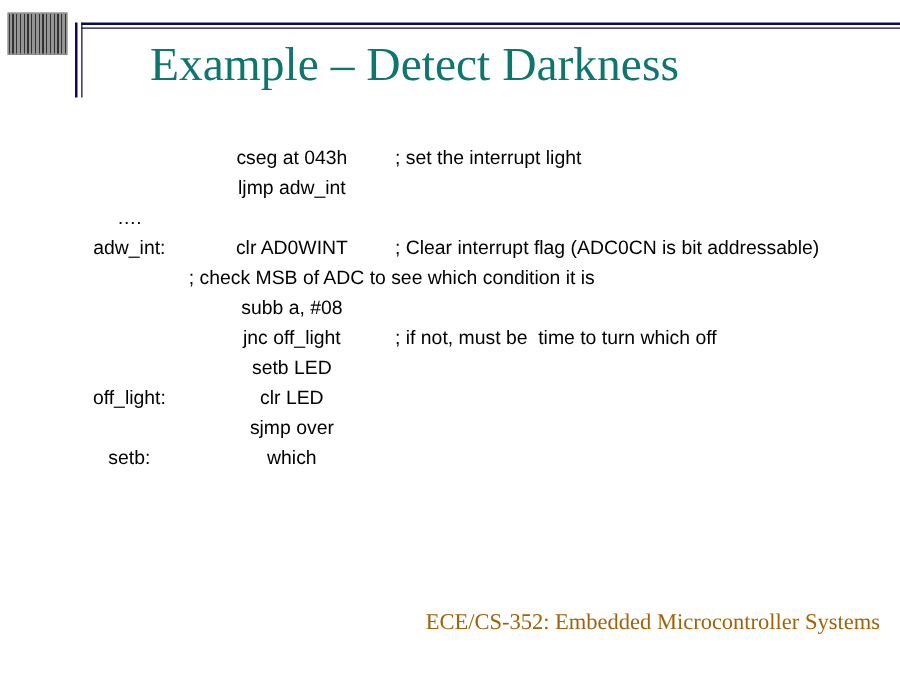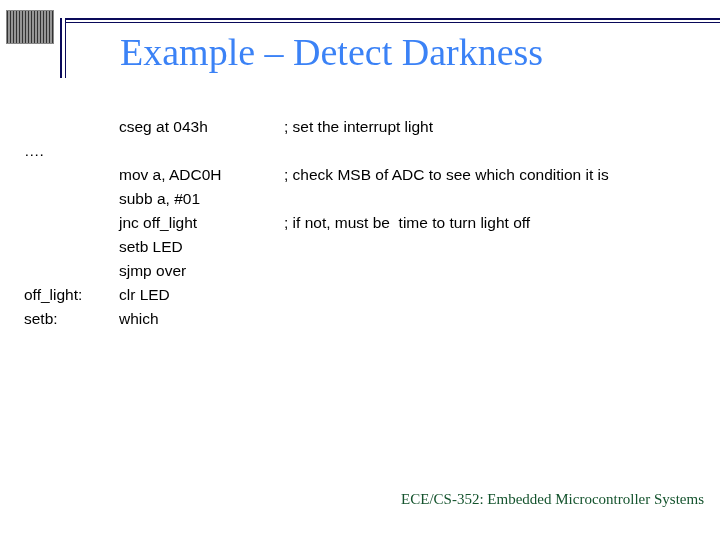--- a/index.html
+++ b/index.html
@@ -54,63 +54,66 @@
     background:
       repeating-linear-gradient(90deg, #444 0 1px, #ccc 1px 3px),
       #bbb;
     background-blend-mode: multiply;
   }
   .title {
     position: absolute;
     top: 30px;
     left: 120px;
     font-size: 38px;
-    color: #3b82f6;
+    color: #0f766e;
   }
   .code-block {
     position: absolute;
-    left: 24px;
+    left: 56px;
     top: 115px;
     font-family: Arial, Helvetica, sans-serif;
     font-size: 15.5px;
     color: #000;
     line-height: 1.55;
+    text-align: center;
   }
   .code-block .row {
     display: flex;
     white-space: pre;
   }
   .code-block .label { display: inline-block; width: 95px; }
   .code-block .instr { display: inline-block; width: 165px; }
   .code-block .comment { display: inline-block; }
   .footer {
     position: absolute;
     right: 16px;
     bottom: 32px;
-    font-size: 15px;
-    color: #14532d;
+    font-size: 18px;
+    color: #a16207;
   }
 </style>
 </head>
 <body>
 
 <div class="corner-img"></div>
 <div class="frame-top"></div>
 <div class="frame-top2"></div>
 <div class="frame-side"></div>
 <div class="frame-side2"></div>
 
 <div class="title">Example – Detect Darkness</div>
 
 <div class="code-block">
   <div class="row"><span class="label"></span><span class="instr">cseg at 043h</span><span class="comment">; set the interrupt light</span></div>
+  <div class="row"><span class="label"></span><span class="instr">ljmp adw_int</span><span class="comment"></span></div>
   <div class="row"><span class="label">….</span><span class="instr"></span><span class="comment"></span></div>
-  <div class="row"><span class="label"></span><span class="instr">mov a, ADC0H</span><span class="comment">; check MSB of ADC to see which condition it is</span></div>
+  <div class="row"><span class="label">adw_int:</span><span class="instr">clr AD0WINT</span><span class="comment">; Clear interrupt flag (ADC0CN is bit addressable)</span></div>
+  <div class="row"><span class="label"></span><span class="comment">; check MSB of ADC to see which condition it is</span></div>
   <div class="row"><span class="label"></span><span class="comment"></span></div>
-  <div class="row"><span class="label"></span><span class="instr">subb a, #01</span></div>
-  <div class="row"><span class="label"></span><span class="instr">jnc off_light</span><span class="comment">; if not, must be  time to turn light off</span></div>
+  <div class="row"><span class="label"></span><span class="instr">subb a, #08</span></div>
+  <div class="row"><span class="label"></span><span class="instr">jnc off_light</span><span class="comment">; if not, must be  time to turn which off</span></div>
   <div class="row"><span class="label"></span><span class="instr">setb LED</span></div>
+  <div class="row"><span class="label">off_light:</span><span class="instr">clr LED</span><span class="comment"></span></div>
   <div class="row"><span class="label"></span><span class="instr">sjmp over</span><span class="comment"></span></div>
-  <div class="row"><span class="label">off_light:</span><span class="instr">clr LED</span><span class="comment"></span></div>
   <div class="row"><span class="label">setb:</span><span class="instr">which</span><span class="comment"></span></div>
 </div>
 
 <div class="footer">ECE/CS-352: Embedded Microcontroller Systems</div>
 
 </body></html>

